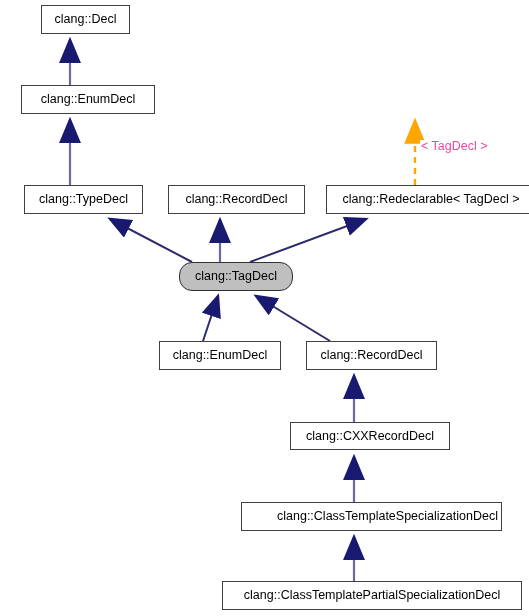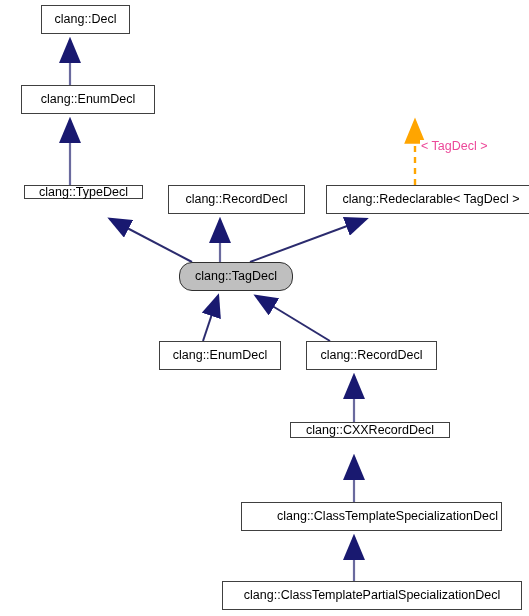--- a/index.html
+++ b/index.html
@@ -117,21 +117,21 @@
 
   <div class="node" style="left:25px;top:5px;width:89px;height:29px;">
     <span>clang::Decl</span>
   </div>
 
   <div class="node" style="left:5px;top:85px;width:134px;height:29px;">
     <span>clang::EnumDecl</span>
   </div>
 
 
-  <div class="node" style="left:8px;top:185px;width:119px;height:14px;">
+  <div class="node" style="left:8px;top:185px;width:119px;height:29px;">
     <span>clang::TypeDecl</span>
   </div>
 
   <div class="node" style="left:152px;top:185px;width:137px;height:29px;">
     <span>clang::RecordDecl</span>
   </div>
 
   <div class="node" style="left:310px;top:185px;width:210px;height:29px;">
     <span>clang::Redeclarable&lt; TagDecl &gt;</span>
   </div>
@@ -141,21 +141,21 @@
   </div>
 
   <div class="node" style="left:143px;top:341px;width:122px;height:29px;">
     <span>clang::EnumDecl</span>
   </div>
 
   <div class="node" style="left:290px;top:341px;width:131px;height:29px;">
     <span>clang::RecordDecl</span>
   </div>
 
-  <div class="node" style="left:274px;top:422px;width:160px;height:16px;">
+  <div class="node" style="left:274px;top:422px;width:160px;height:28px;">
     <span>clang::CXXRecordDecl</span>
   </div>
 
   <div class="node" style="left:225px;top:502px;width:261px;height:29px;padding-left:32px;">
     <span>clang::ClassTemplateSpecializationDecl</span>
   </div>
 
   <div class="node" style="left:206px;top:581px;width:300px;height:29px;">
     <span>clang::ClassTemplatePartialSpecializationDecl</span>
   </div>

